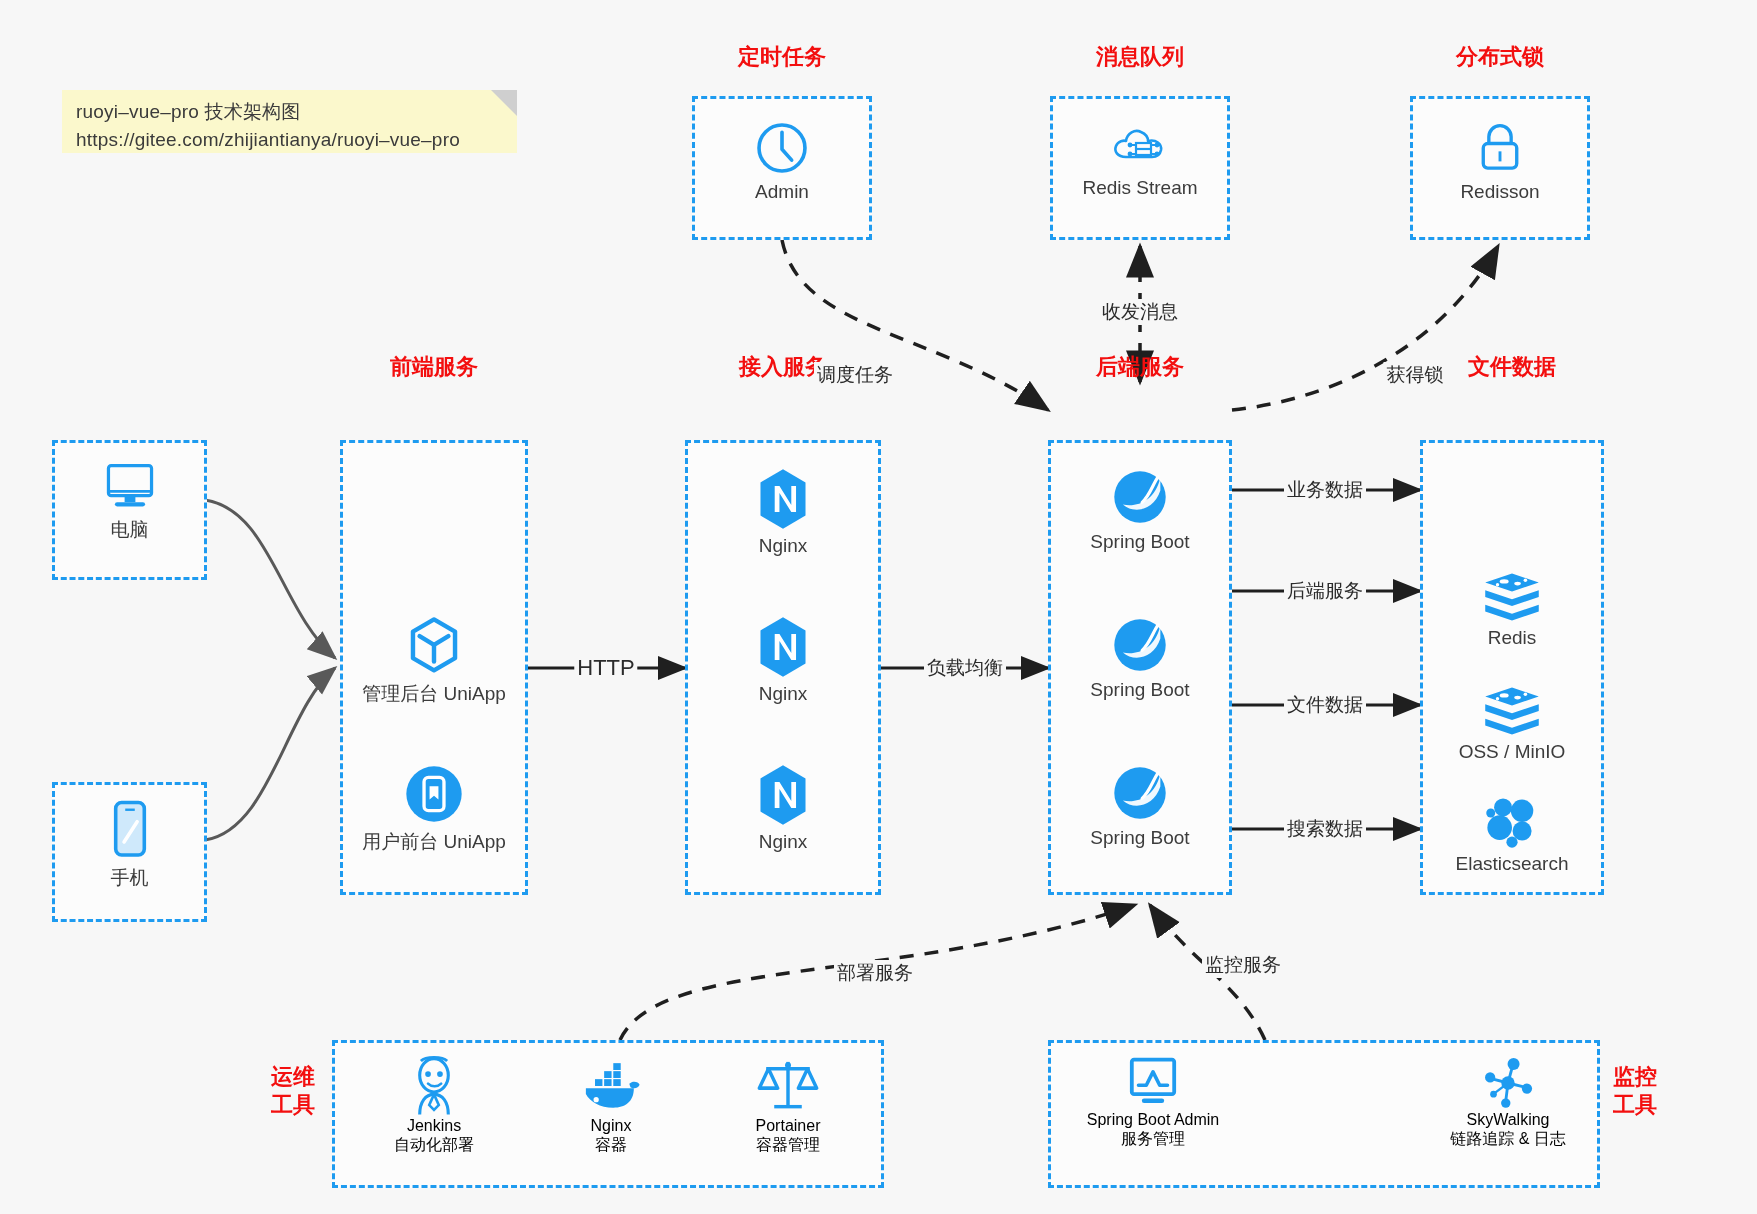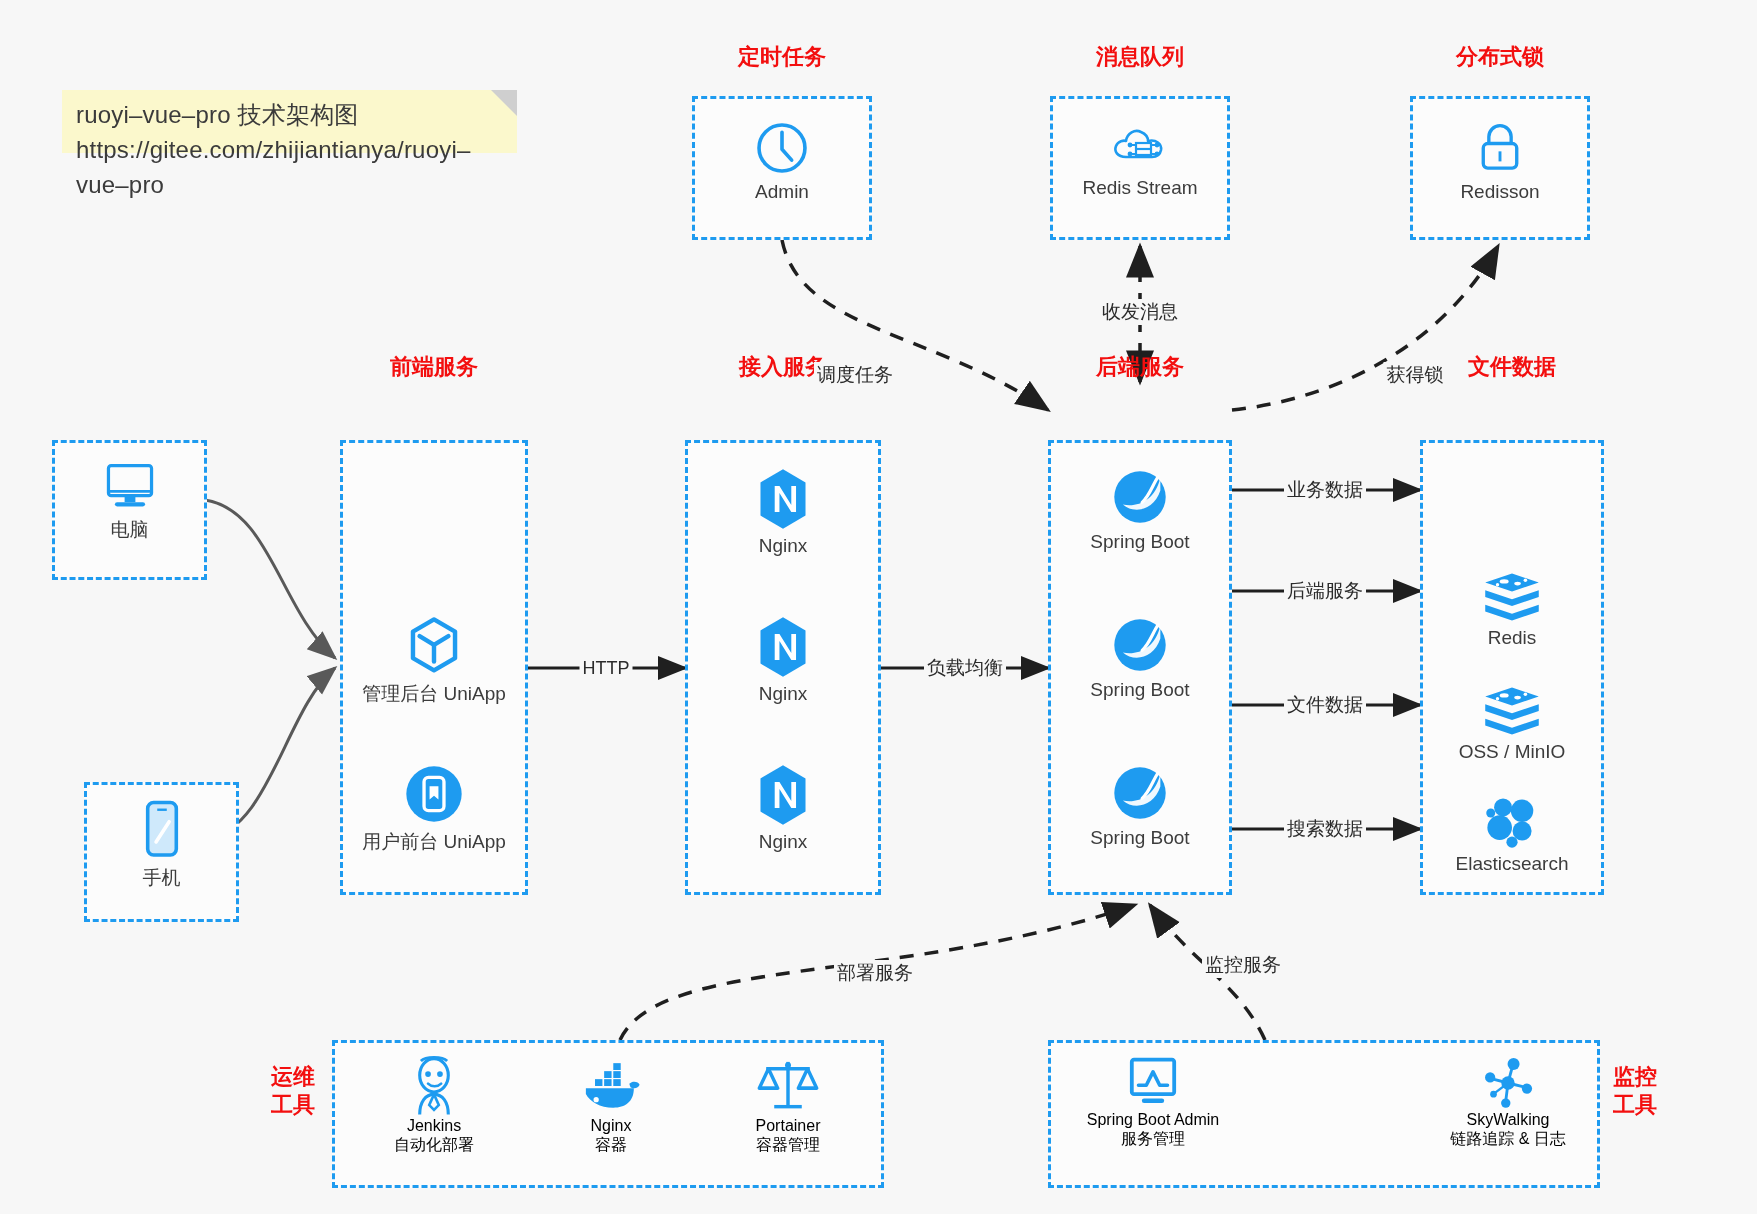--- a/index.html
+++ b/index.html
@@ -17,21 +17,21 @@
   .note{
     position:absolute;left:62px;top:90px;width:455px;height:63px;
     background:#fbf8cc;
     box-shadow:none;
   }
   .note .fold{
     position:absolute;right:0;top:0;width:0;height:0;
     border-left:26px solid transparent;border-top:26px solid #cfcfcf;
   }
   .note .line{
-    font-size:24px;color:#3b3b3b;letter-spacing:.2px;
+    font-size:19px;color:#3b3b3b;letter-spacing:.2px;
     padding-left:14px;line-height:1.45;
   }
   .note .l1{padding-top:8px;}
 
   
   .gbox{
     position:absolute;
     border:3px dashed #1E9BF0;
     background:#fcfcfc;
     box-sizing:border-box;
@@ -45,21 +45,21 @@
 
   
   .node{position:absolute;text-align:center;width:100%;}
   .node .cap{
     font-size:19px;color:#3c3c3c;white-space:nowrap;margin-top:4px;
   }
   .ic{display:block;margin:0 auto;}
 
   
   .elabel{
-    position:absolute;font-size:18px;color:#2b2b2b;background:#f7f7f7;
+    position:absolute;font-size:22px;color:#2b2b2b;background:#f7f7f7;
     white-space:nowrap;padding:0 3px;
     transform:translate(-50%,-50%);
   }
   .elabel.cn{font-size:19px;}
 </style>
 </head>
 <body>
 
 <div id="canvas">
 
@@ -153,21 +153,21 @@
       <svg class="ic" width="56" height="54" viewBox="0 0 52 50">
         <rect x="6" y="6" width="40" height="28" rx="2.5" fill="none" stroke="#1E9BF0" stroke-width="3"></rect>
         <rect x="21" y="34" width="10" height="6" fill="#1E9BF0"></rect>
         <rect x="12" y="40" width="28" height="4" rx="2" fill="#1E9BF0"></rect>
         <line x1="6" y1="30" x2="46" y2="30" stroke="#1E9BF0" stroke-width="2.4"></line>
       </svg>
       <div class="cap">电脑</div>
     </div>
   </div>
 
-  <div class="gbox" style="left:52px;top:782px;width:155px;height:140px;margin-left:32px;">
+  <div class="gbox" style="left:52px;top:782px;width:155px;height:140px;">
     <div class="node" style="top:14px;">
       <svg class="ic" width="44" height="62" viewBox="0 0 34 52">
         <rect x="5" y="3" width="24" height="44" rx="5" fill="#cfe9fb" stroke="#1E9BF0" stroke-width="3"></rect>
         <line x1="13" y1="9" x2="21" y2="9" stroke="#1E9BF0" stroke-width="2"></line>
         <path d="M12 36 L23 19" stroke="#ffffff" stroke-width="3" stroke-linecap="round"></path>
       </svg>
       <div class="cap">手机</div>
     </div>
   </div>
 

